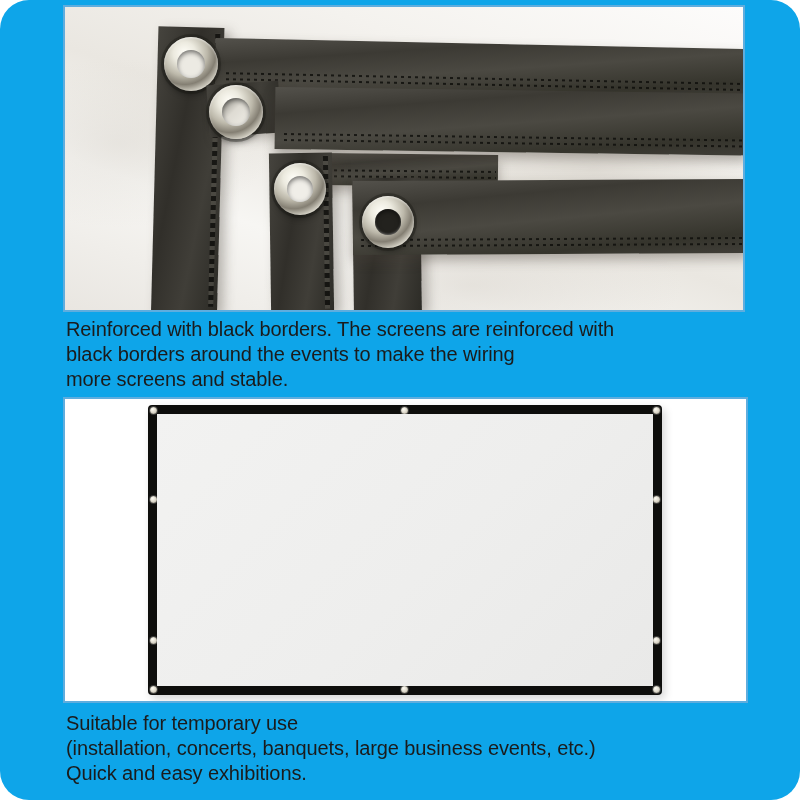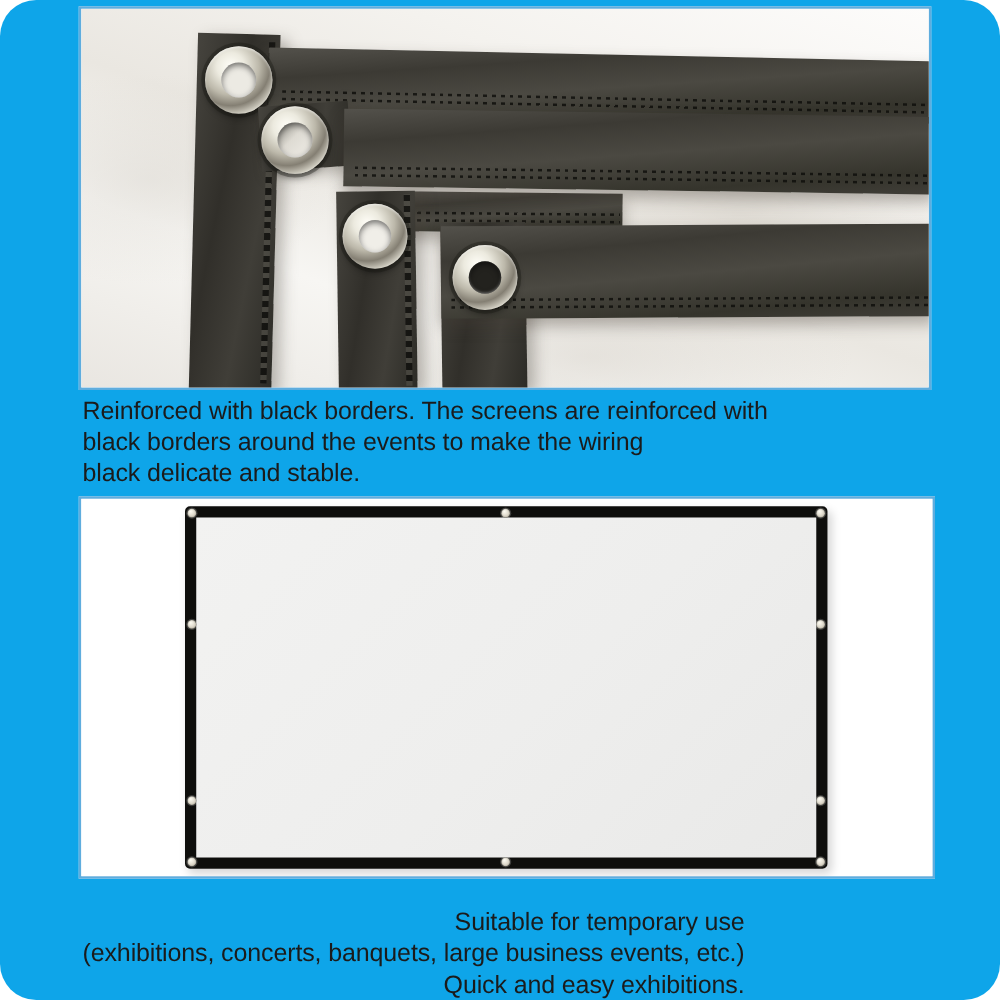--- a/index.html
+++ b/index.html
@@ -90,21 +90,21 @@
   .d-bl{left:-7px;bottom:-7px;} .d-bc{left:50%;bottom:-7px;margin-left:-4px;} .d-br{right:-7px;bottom:-7px;}
   .d-l1{left:-7px;top:30%;} .d-l2{left:-7px;top:82%;}
   .d-r1{right:-7px;top:30%;} .d-r2{right:-7px;top:82%;}
 
   
   .caption{
     position:absolute;left:66px;color:#1b1b1b;font-size:20px;line-height:25px;
     letter-spacing:-0.1px;
   }
   .cap1{top:317px;}
-  .cap2{top:726px;text-align:right;}
+  .cap2{top:711px;}
 </style>
 </head>
 <body>
 
 <div class="page">
 
   <figure class="photo-frame frame1" aria-label="Close-up of four overlapping black reinforced screen borders with silver metal grommet eyelets lying on white fabric">
     <div class="scene1">
       <div class="sheen"></div>
 
@@ -131,21 +131,21 @@
       <div class="band fab-h b4"></div>
       <div class="grommet g4">
           <div class="hole"></div>
         </div>
     </div>
   </figure>
 
   <div class="caption cap1">
     <div>Reinforced with black borders. The screens are reinforced with</div>
     <div>black borders around the events to make the wiring</div>
-    <div>black delicate and stable.</div>
+    <div>more screens and stable.</div>
   </div>
 
   <figure class="photo-frame frame2" aria-label="White projection screen with black border and small grommet eyelets around the edge on a white background">
     <div class="scene2">
       <div class="screen2">
         <div class="dot d-tl"></div>
         <div class="dot d-tc"></div>
         <div class="dot d-tr"></div>
         <div class="dot d-l1"></div>
         <div class="dot d-r1"></div>
@@ -153,17 +153,17 @@
         <div class="dot d-r2"></div>
         <div class="dot d-bl"></div>
         <div class="dot d-bc"></div>
         <div class="dot d-br"></div>
       </div>
     </div>
   </figure>
 
   <div class="caption cap2">
     <div>Suitable for temporary use</div>
-    <div>(exhibitions, concerts, banquets, large business events, etc.)</div>
+    <div>(installation, concerts, banquets, large business events, etc.)</div>
     <div>Quick and easy exhibitions.</div>
   </div>
 
 </div>
 
 </body></html>

